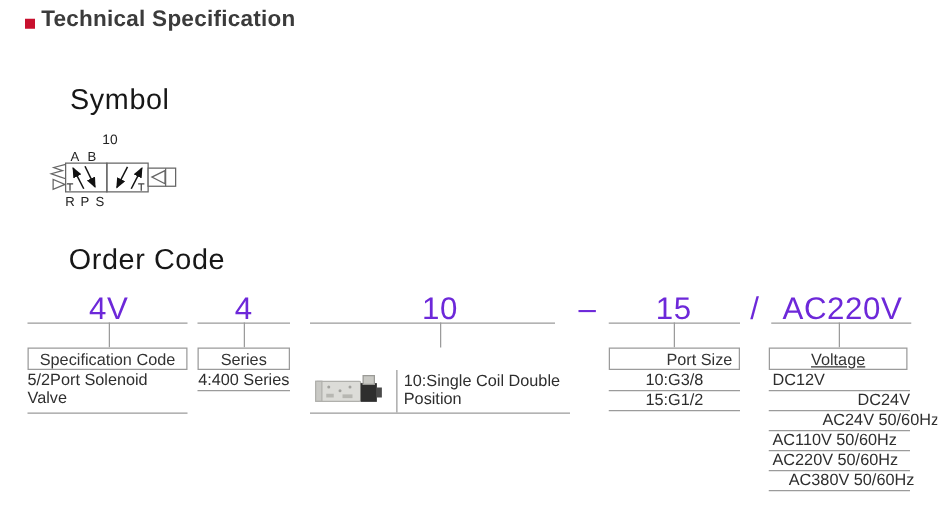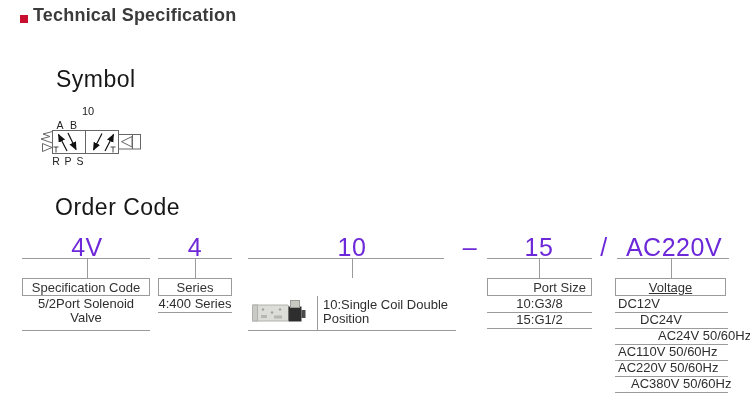--- a/index.html
+++ b/index.html
@@ -12,21 +12,21 @@
   .section-h{font-size:23px;color:#171717;letter-spacing:.5px;white-space:nowrap;}
   .code{font-size:25px;color:#6d28d9;letter-spacing:.5px;white-space:nowrap;
         transform:translateX(-50%);line-height:26px;}
   .uline{height:1px;background:#9b9b9b;}
   .vline{width:1px;background:#9b9b9b;}
   .obox{box-sizing:border-box;border:1px solid #9b9b9b;background:#fff;
         display:flex;align-items:center;justify-content:center;
         font-size:13px;color:#333;white-space:nowrap;}
   .rowtxt{font-size:13px;color:#2e2e2e;line-height:16px;white-space:nowrap;}
   .rowtxt.center{text-align:center;}
-  .wraptxt{font-size:13px;color:#2e2e2e;line-height:14px;text-align:center;}
+  .wraptxt{font-size:13px;color:#2e2e2e;line-height:14px;}
   .coiltxt{font-size:13px;color:#2e2e2e;line-height:13.5px;}
   svg text{font-family:"Liberation Sans",sans-serif;}
 </style>
 </head>
 <body>
 
 <div class="page">
 
   <div class="abs hdr-bullet" style="left:20px;top:15px;"></div>
   <div class="abs hdr-title" style="left:33px;top:5px;">Technical Specification</div>
@@ -116,21 +116,21 @@
   <div class="abs coiltxt" style="left:323px;top:298px;width:130px;">10:Single Coil Double Position</div>
   <div class="abs uline" style="left:248px;top:330px;width:208px;"></div>
 
   <div class="abs rowtxt center" style="left:487px;top:296px;width:105px;">10:G3/8</div>
   <div class="abs uline" style="left:487px;top:312px;width:105px;"></div>
   <div class="abs rowtxt center" style="left:487px;top:312px;width:105px;">15:G1/2</div>
   <div class="abs uline" style="left:487px;top:328px;width:105px;"></div>
 
   <div class="abs rowtxt" style="left:618px;top:296px;width:110px;">DC12V</div>
   <div class="abs uline" style="left:615px;top:312px;width:113px;"></div>
-  <div class="abs rowtxt" style="left:640px;top:312px;width:110px;">DC24V</div>
+  <div class="abs rowtxt" style="left:618px;top:312px;width:110px;text-align:right;">DC24V</div>
   <div class="abs uline" style="left:615px;top:328px;width:113px;"></div>
   <div class="abs rowtxt" style="left:618px;top:328px;width:110px;margin-left:40px;">AC24V 50/60Hz</div>
   <div class="abs uline" style="left:615px;top:344px;width:113px;"></div>
   <div class="abs rowtxt" style="left:618px;top:344px;width:110px;">AC110V 50/60Hz</div>
   <div class="abs uline" style="left:615px;top:360px;width:113px;"></div>
   <div class="abs rowtxt" style="left:618px;top:360px;width:110px;">AC220V 50/60Hz</div>
   <div class="abs uline" style="left:615px;top:376px;width:113px;"></div>
   <div class="abs rowtxt" style="left:618px;top:376px;width:110px;margin-left:13px;">AC380V 50/60Hz</div>
   <div class="abs uline" style="left:615px;top:392px;width:113px;"></div>
 

